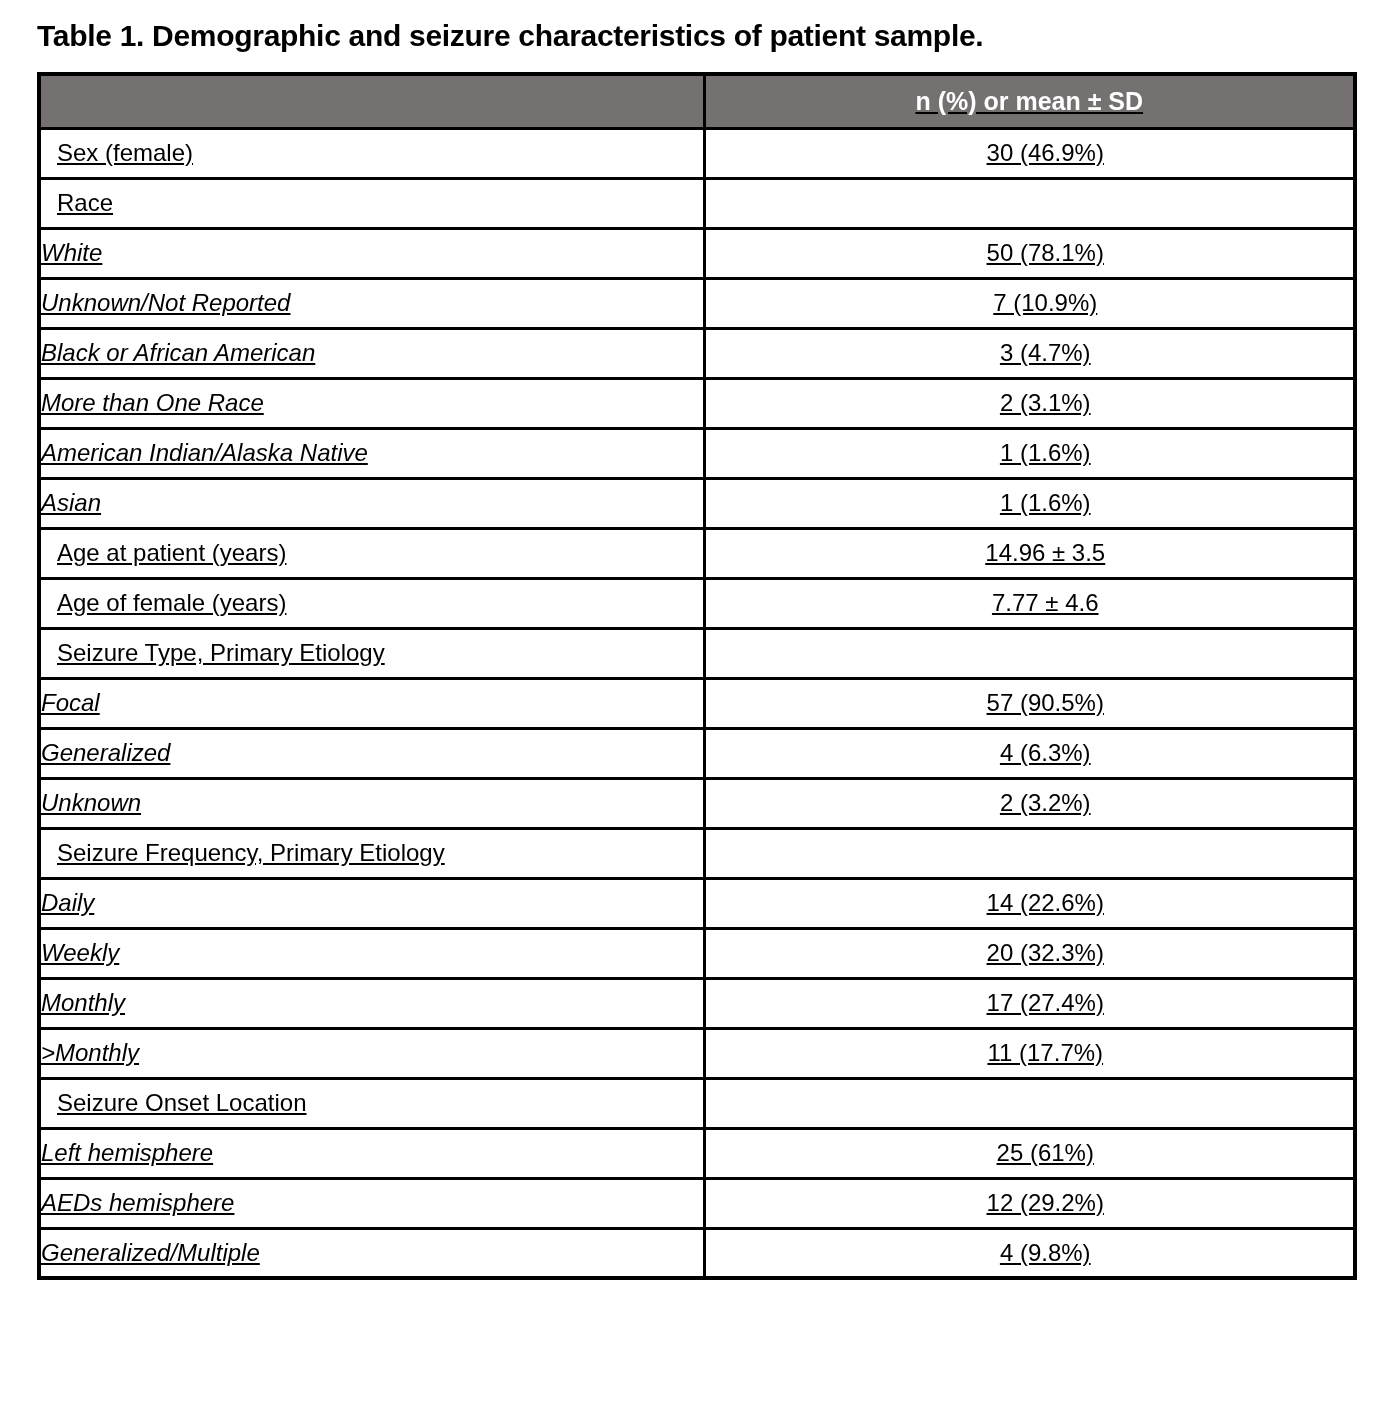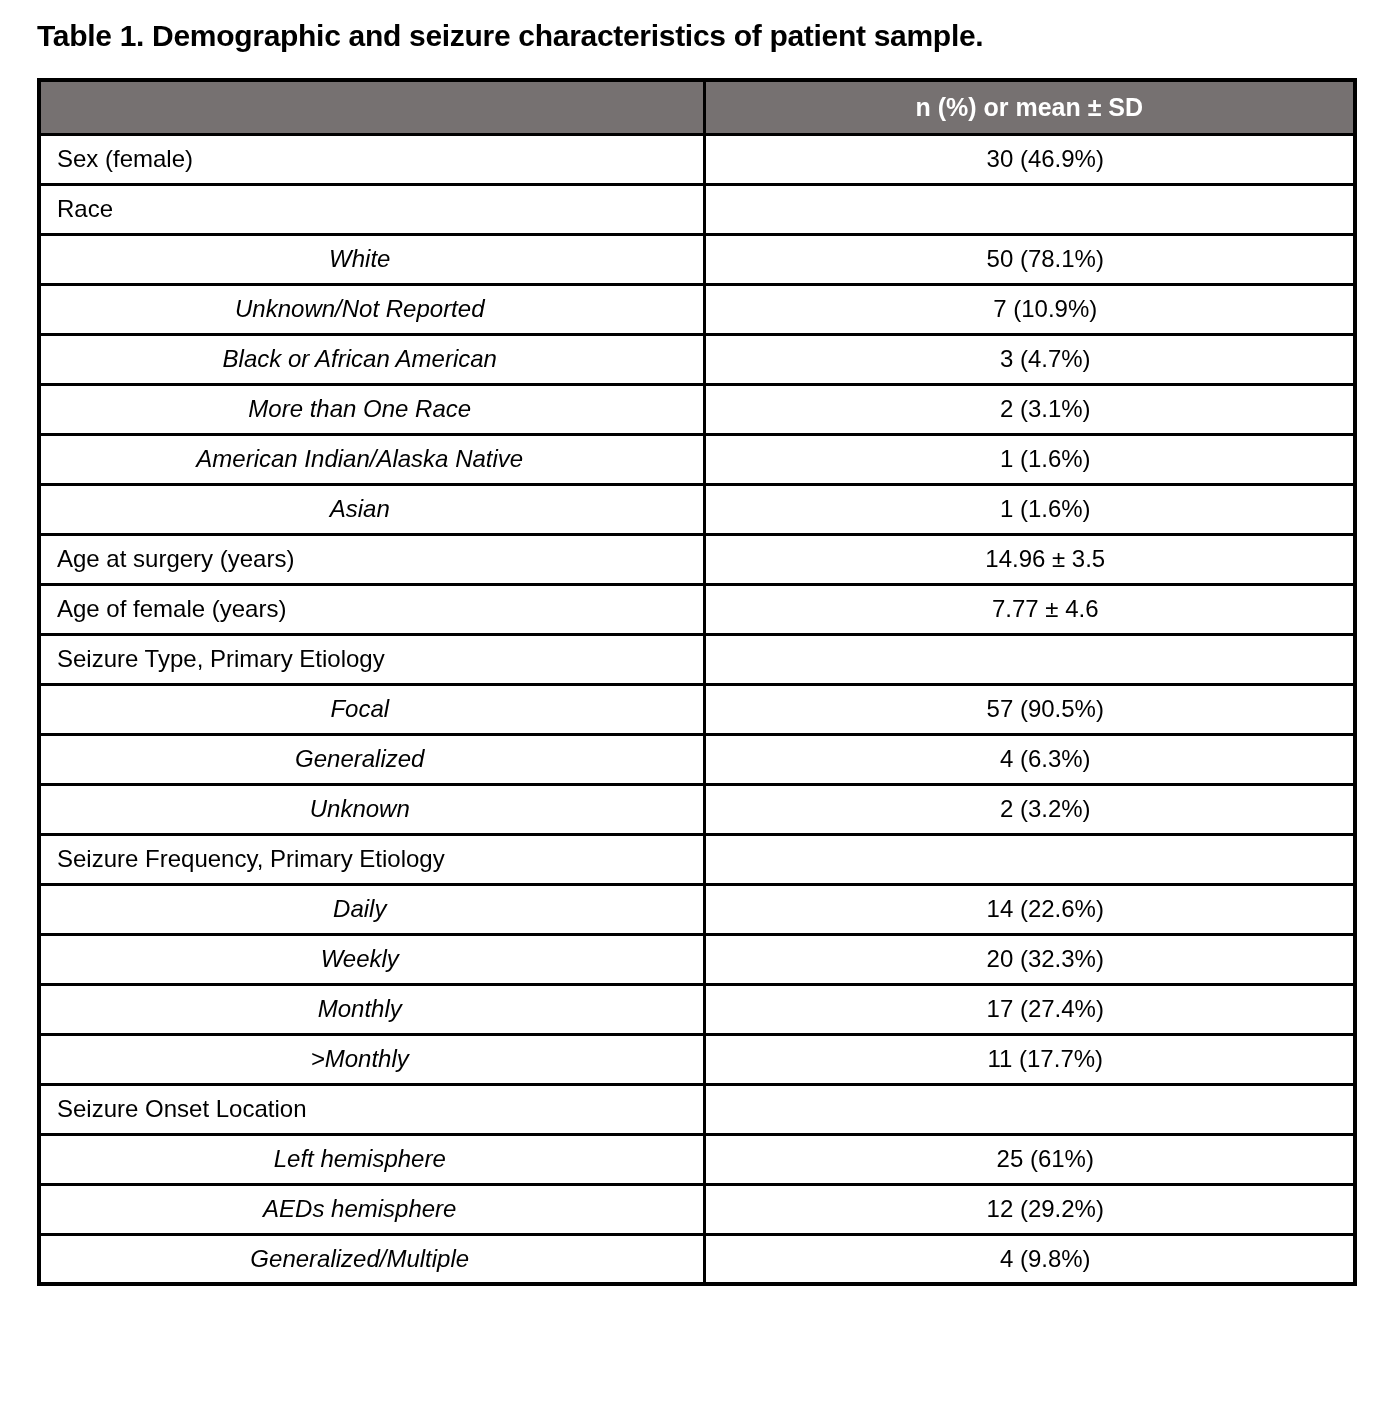--- a/index.html
+++ b/index.html
@@ -10,28 +10,29 @@
     font-family: "Liberation Sans", sans-serif;
     color: #000000;
   }
   .page {
     padding: 16px 0 0 37px;
   }
   .table-title {
     font-size: 30px;
     font-weight: 700;
     line-height: 40px;
-    margin: 0 0 22px 0;
+    margin: 0 0 16px 0;
     letter-spacing: -0.3px;
   }
   table.demo-table {
     border-collapse: collapse;
     table-layout: fixed;
     width: 1316px;
     border: 4px solid #000000;
+    text-decoration: underline;
   }
   .demo-table th, .demo-table td {
     border: 3px solid #000000;
     overflow: hidden;
     white-space: nowrap;
   }
   .demo-table col.c1 { width: 665px; }
   .demo-table col.c2 { width: 651px; }
   tr.header-row th {
     height: 54px;
@@ -46,21 +47,21 @@
     height: 50px;
     font-size: 24px;
     vertical-align: middle;
     background: #ffffff;
   }
   td.label {
     text-align: left;
     padding-left: 16px;
   }
   td.label.sub {
-    text-align: center;
+    text-align: left;
     font-style: italic;
     padding-right: 24px;
     padding-left: 0;
   }
   td.value {
     text-align: center;
     padding-left: 33px;
   }
 </style>
 </head>
@@ -105,21 +106,21 @@
     </tr>
     <tr>
       <td class="label sub">American Indian/Alaska Native</td>
       <td class="value">1 (1.6%)</td>
     </tr>
     <tr>
       <td class="label sub">Asian</td>
       <td class="value">1 (1.6%)</td>
     </tr>
     <tr>
-      <td class="label">Age at surgery (years)</td>
+      <td class="label">Age at patient (years)</td>
       <td class="value">14.96 ± 3.5</td>
     </tr>
     <tr>
       <td class="label">Age of female (years)</td>
       <td class="value">7.77 ± 4.6</td>
     </tr>
     <tr>
       <td class="label">Seizure Type, Primary Etiology</td>
       <td class="value"></td>
     </tr>

